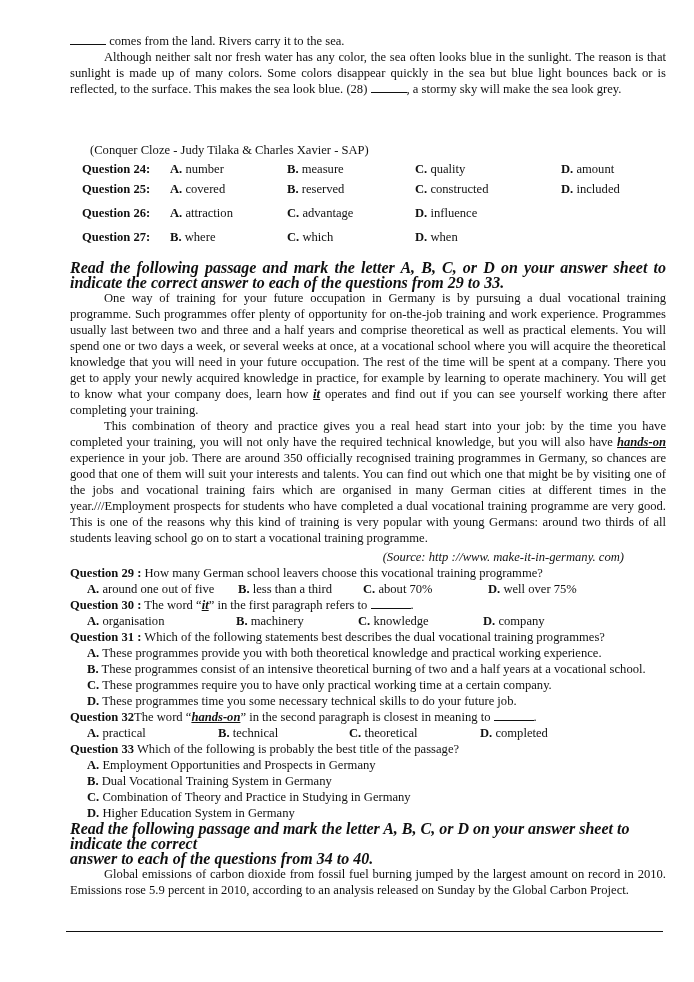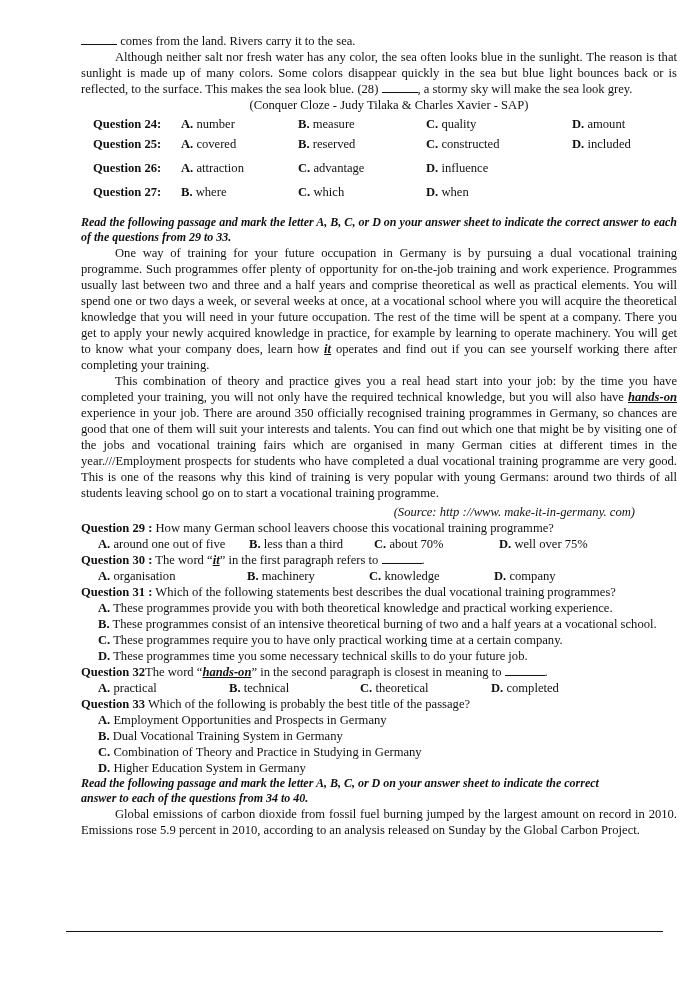--- a/index.html
+++ b/index.html
@@ -1,30 +1,30 @@
 <!DOCTYPE html>
 <html><head>
 <meta charset="utf-8">
 <style>
   html, body { margin:0; padding:0; background:#ffffff; }
   body { width:694px; height:982px; position:relative; overflow:hidden;
          font-family:"Liberation Serif", serif; color:#111; font-size:12.6px; }
-  .page { position:absolute; left:81px; top:33px; width:596px; }
+  .page { position:absolute; left:70px; top:33px; width:596px; }
   .line { line-height:16px; }
   .just { text-align:justify; text-align-last:left; }
   .indent { text-indent:34px; }
-  .center { text-align:center; }
+  .center { text-align:left;margin-top:45px; }
   .b { font-weight:bold; }
   .bi { font-weight:bold; font-style:italic; }
   .ul { text-decoration:underline; }
   .blank { display:inline-block; border-bottom:1.2px solid #111; height:11px; vertical-align:baseline; }
   .qgrid { display:grid; grid-template-columns:88px 117px 128px 146px 117px; }
   .qrow { height:24px; line-height:20px; }
   .qrow:first-child{height:20px;}
-  .inst { font-weight:bold; font-style:italic; font-size:12px; line-height:15px; }
+  .inst { font-weight:bold; font-style:italic; font-size:16px; line-height:15px; }
   .src { font-style:italic; text-align:right; padding-right:42px; }
   .sub { padding-left:17px; }
   .opts4 { display:grid; padding-left:17px; }
   .footer-rule { position:absolute; left:66px; top:931px; width:597px; height:0; border-top:1.3px solid #111; }
 </style>
 </head>
 <body>
 
 <div class="page">
 

